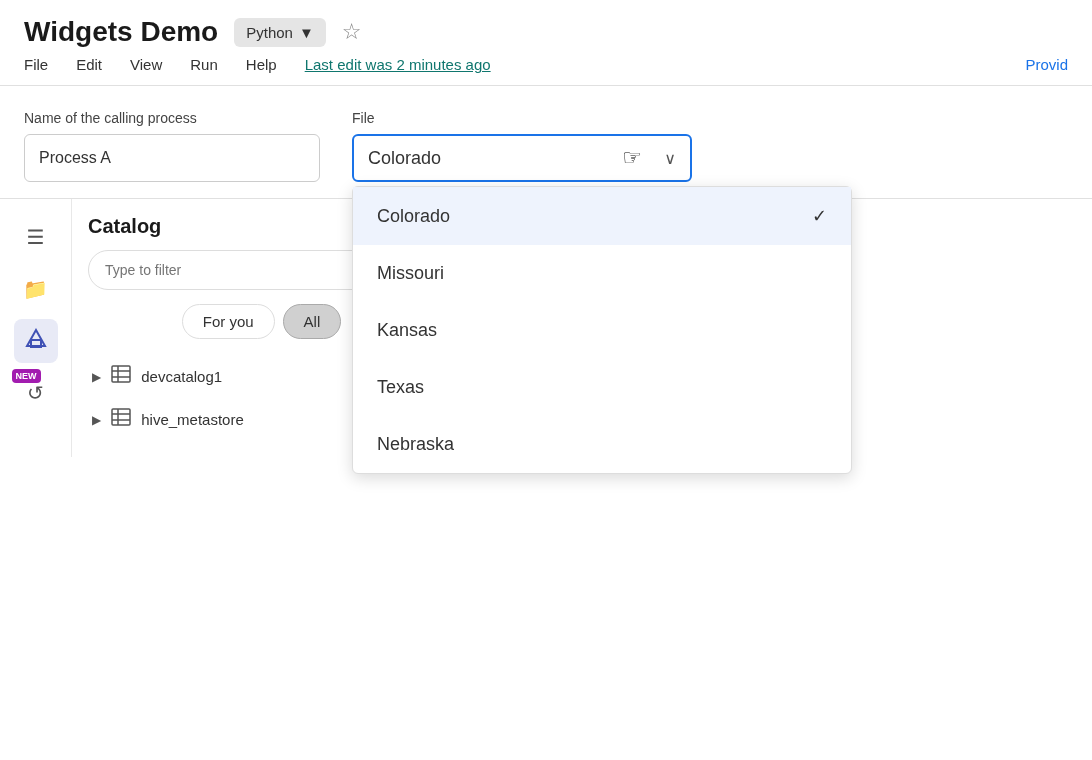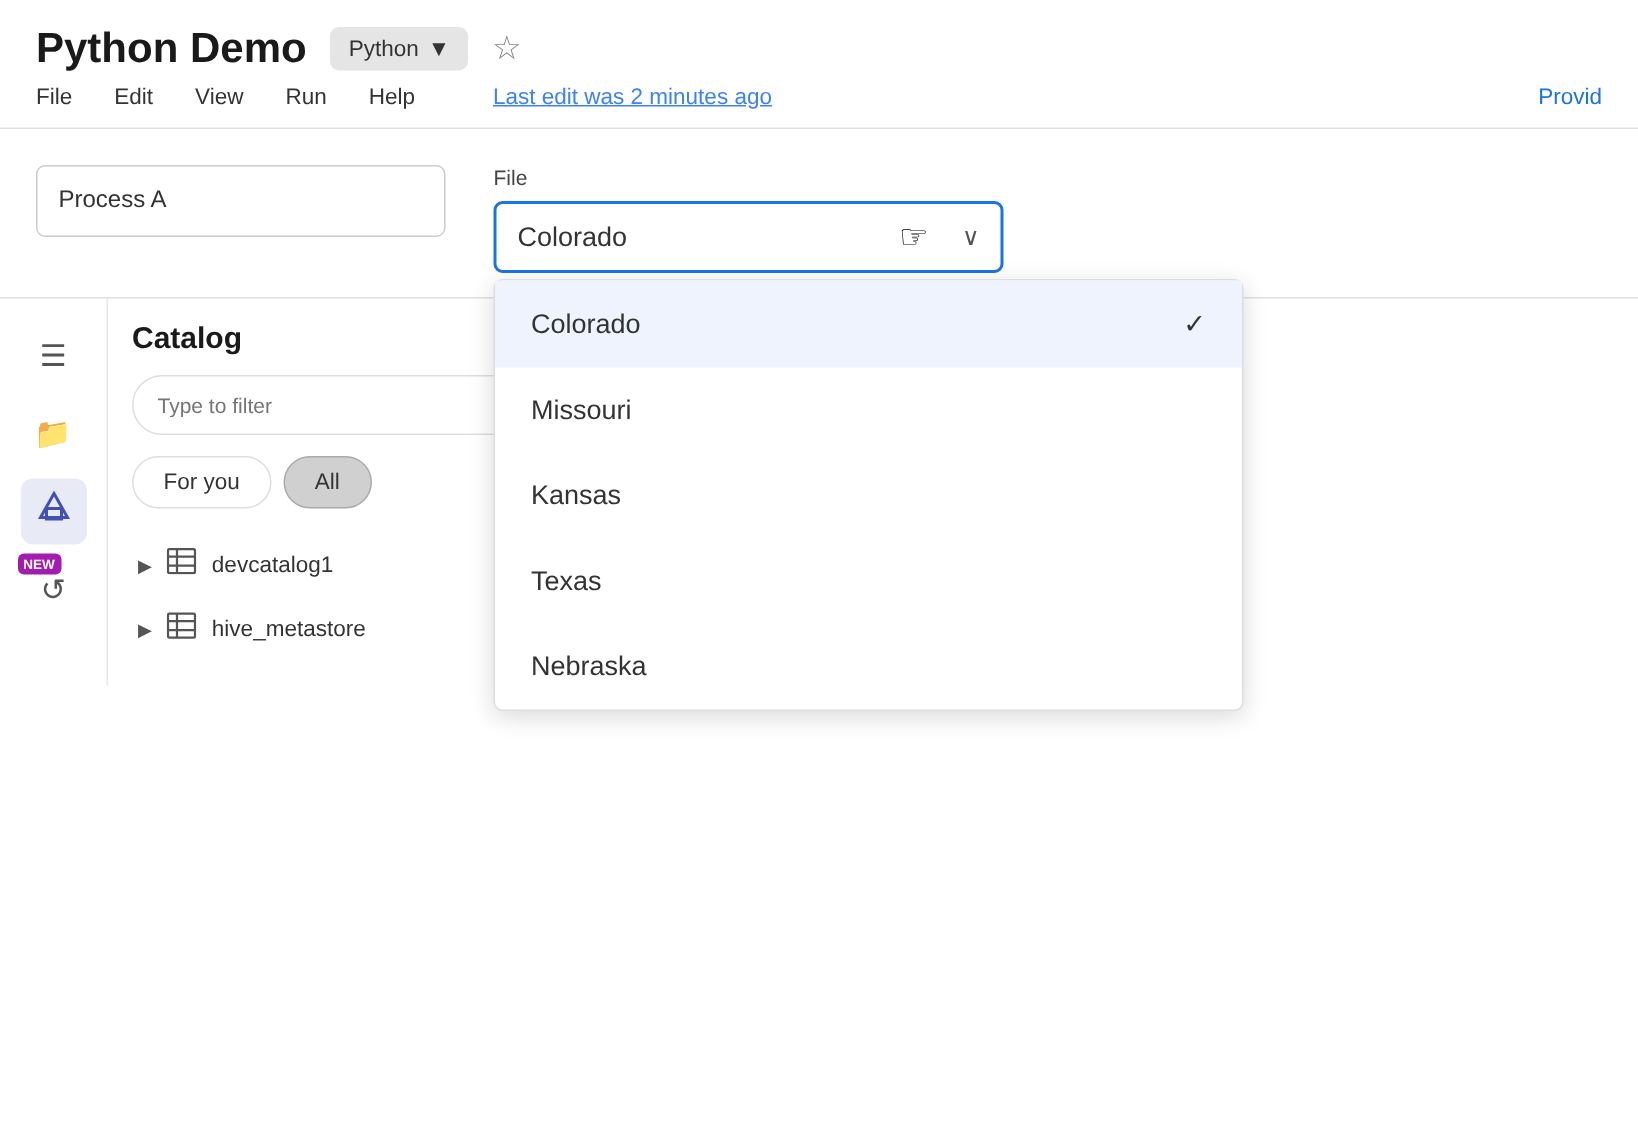--- a/index.html
+++ b/index.html
@@ -48,24 +48,24 @@
       padding: 8px 24px 0 24px;
       gap: 28px;
     }
     .menu-item {
       font-size: 15px;
       color: #333;
       cursor: pointer;
     }
     .last-edit {
       font-size: 15px;
-      color: #3b82f6;
+      color: #0f766e;
       text-decoration: underline;
       cursor: pointer;
-      margin-left: 24px;
+      margin-left: 0;
     }
     .provide-link {
       font-size: 15px;
       color: #1a73e8;
       cursor: pointer;
       margin-left: auto;
     }
 
     
     .divider {
@@ -91,21 +91,21 @@
     .field-group {
       display: flex;
       flex-direction: column;
       gap: 8px;
     }
     .field-label {
       font-size: 14px;
       color: #444;
     }
     .text-input {
-      width: 273px;
+      width: 296px;
       height: 48px;
       border: 1px solid #ccc;
       border-radius: 6px;
       padding: 0 14px;
       font-size: 16px;
       color: #333;
       outline: none;
     }
     .select-wrapper {
       position: relative;
@@ -232,20 +232,21 @@
       padding: 0 16px;
       font-size: 14px;
       color: #aaa;
       outline: none;
       margin-bottom: 14px;
     }
     .filter-tabs {
       display: flex;
       gap: 8px;
       margin-bottom: 16px;
+      justify-content: center;
     }
     .filter-tab {
       padding: 8px 20px;
       border-radius: 20px;
       border: 1px solid #ddd;
       font-size: 15px;
       cursor: pointer;
       background: #fff;
       color: #333;
     }
@@ -272,21 +273,21 @@
       color: #555;
     }
     .catalog-item .item-name {
       font-size: 15px;
     }
   </style>
 </head>
 <body>
 
 <div class="title-bar">
-  <span class="app-title">Python Demo</span>
+  <span class="app-title">Widgets Demo</span>
   <div class="python-badge">
     <span>Python</span>
     <span>▼</span>
   </div>
   <span class="star-icon">☆</span>
 </div>
 
 <div class="menu-bar">
   <span class="menu-item">File</span>
   <span class="menu-item">Edit</span>
@@ -295,20 +296,21 @@
   <span class="menu-item">Help</span>
   <span class="last-edit">Last edit was 2 minutes ago</span>
   <span class="provide-link">Provid</span>
 </div>
 
 <hr class="divider">
 
 <div class="main-content">
   <div class="form-section">
     <div class="field-group">
+      <span class="field-label">Name of the calling process</span>
       <input class="text-input" type="text" value="Process A" style="">
     </div>
     <div class="field-group">
       <span class="field-label">File</span>
       <div class="select-wrapper">
         <div class="select-button">
           <span>Colorado</span>
           <span class="chevron-down">∨</span>
         </div>
         <span class="cursor-hand">☞</span>

